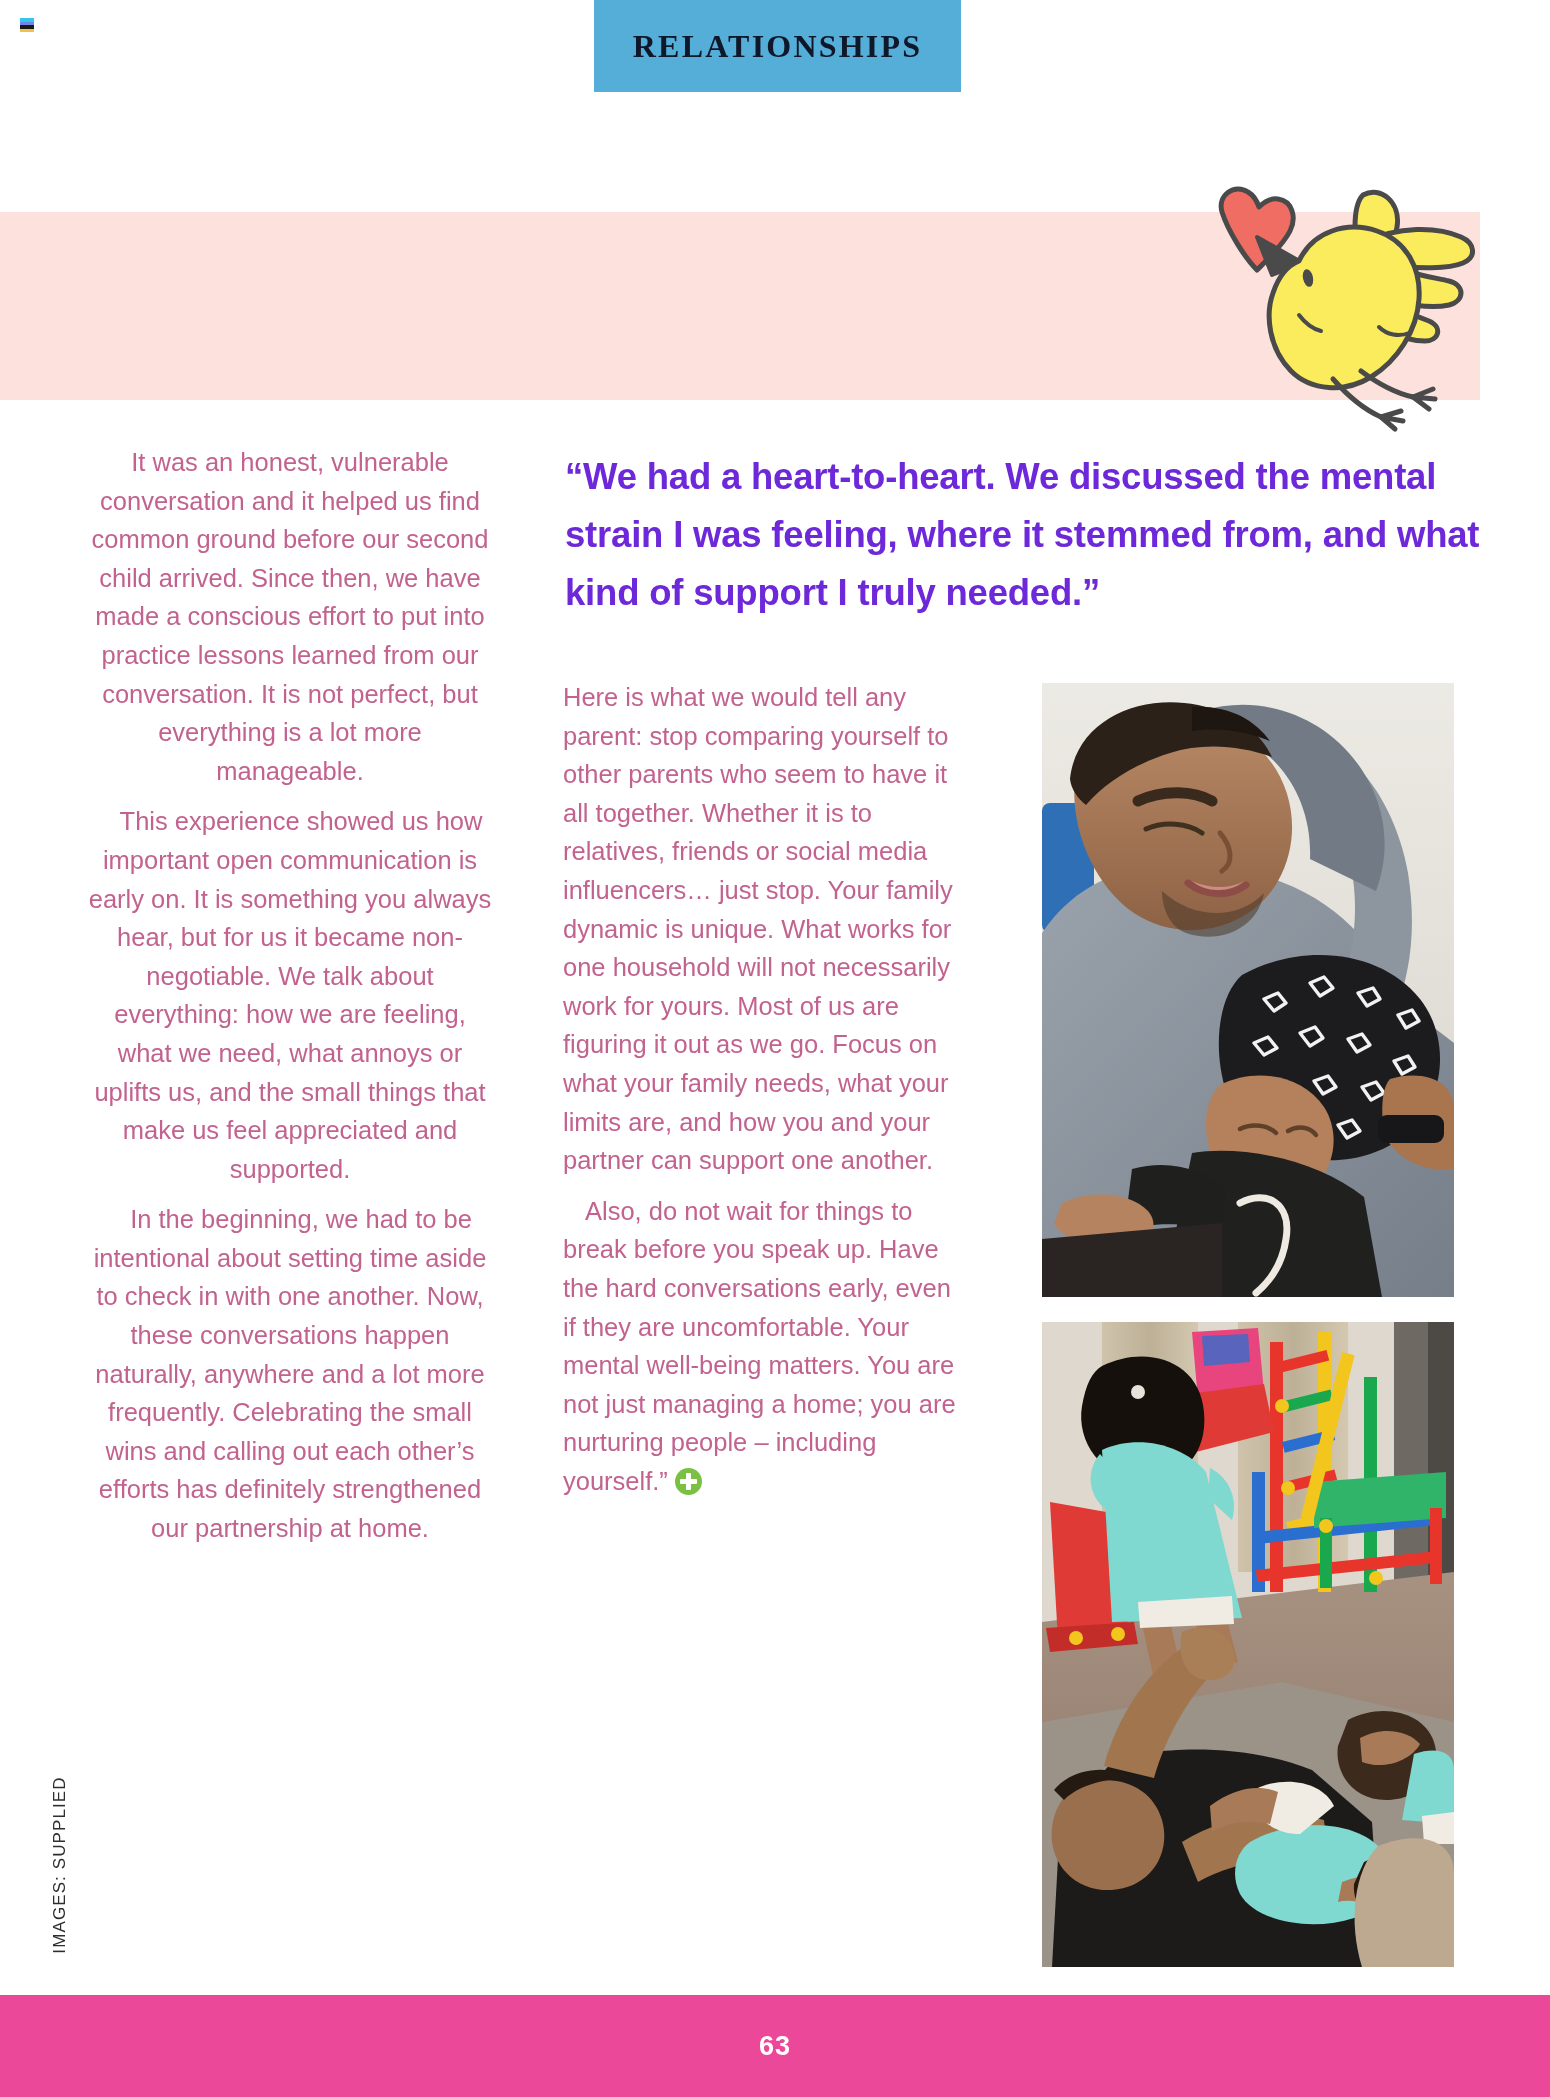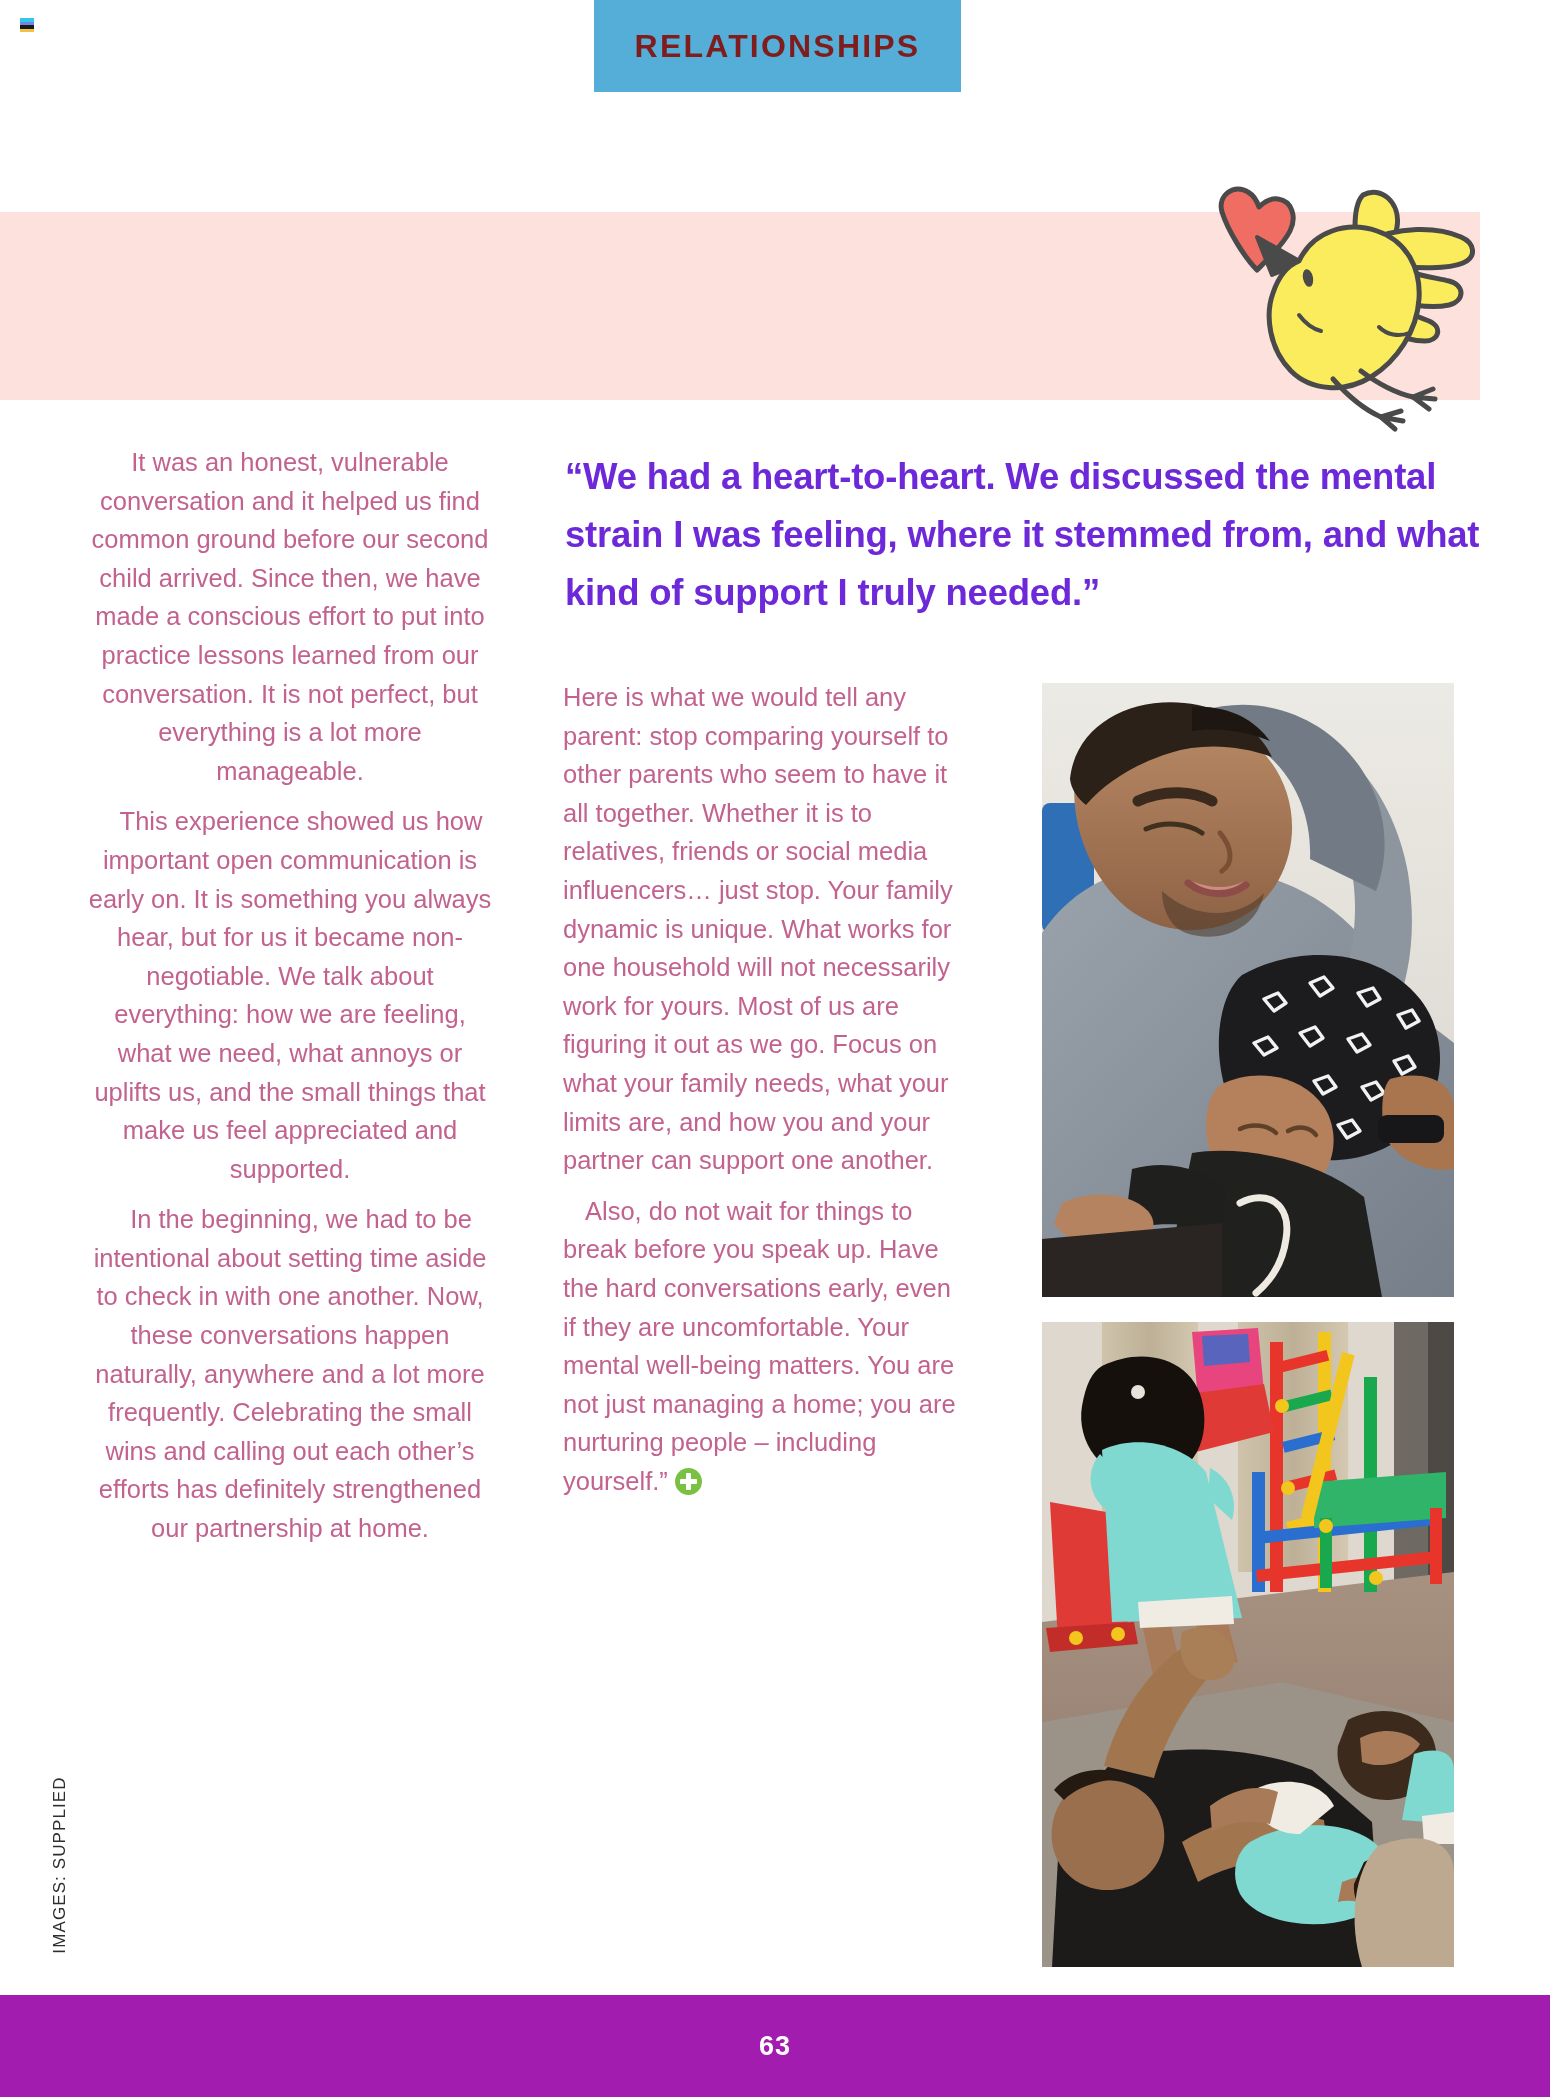--- a/index.html
+++ b/index.html
@@ -37,25 +37,25 @@
     left: 594px;
     top: 0;
     width: 367px;
     height: 92px;
     background: #54aed8;
     display: flex;
     align-items: center;
     justify-content: center;
   }
   .section-tab .label {
-    color: #7f1d1d;
+    color: #0f172a;
     font-size: 32px;
     font-weight: bold;
     letter-spacing: 2.2px;
-    font-family: Liberation Sans, sans-serif;
+    font-family: Liberation Serif, serif;
   }
 
   
   .pink-band {
     position: absolute;
     left: 0;
     top: 212px;
     width: 1480px;
     height: 188px;
     background: #fde1dd;
@@ -143,21 +143,21 @@
     font-family: "Liberation Sans", sans-serif;
   }
 
   
   .footer {
     position: absolute;
     left: 0;
     top: 1995px;
     width: 1550px;
     height: 102px;
-    background: #a21caf;
+    background: #ec4899;
     display: flex;
     align-items: center;
     justify-content: center;
   }
   .footer .page-no {
     color: #ffffff;
     font-size: 27px;
     font-weight: bold;
     letter-spacing: 1px;
   }

